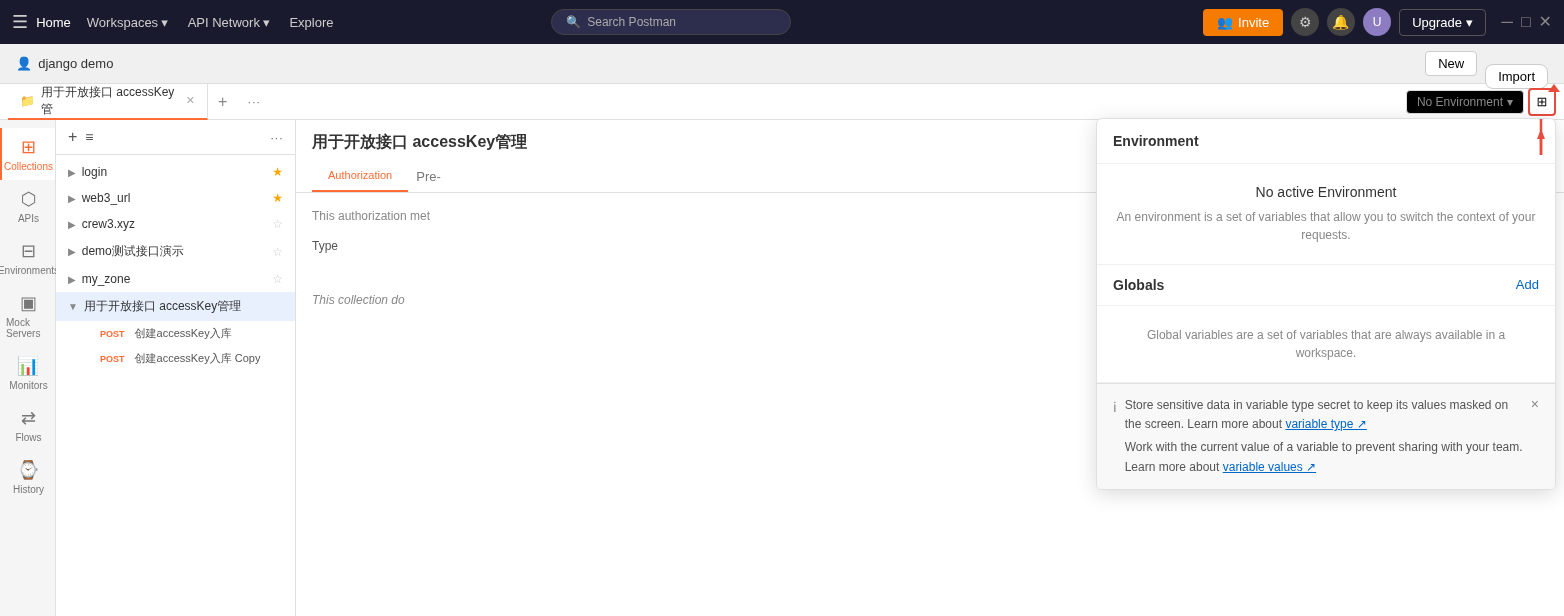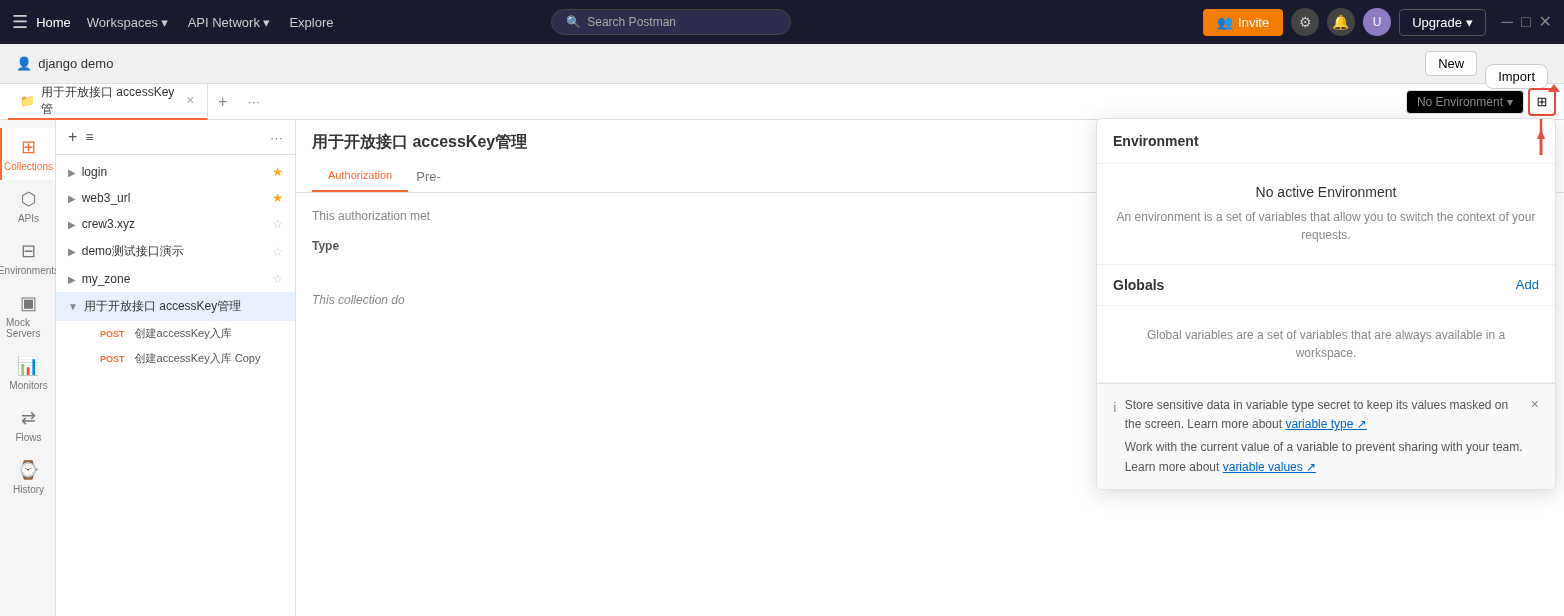--- a/index.html
+++ b/index.html
@@ -86,21 +86,21 @@
     
     .content-area { flex: 1; background: #fff; display: flex; flex-direction: column; overflow: hidden; }
     .content-header { padding: 12px 16px 0; border-bottom: 1px solid #e0e0e0; }
     .content-title { font-size: 16px; font-weight: 600; color: #333; margin-bottom: 8px; }
     .content-tabs { display: flex; gap: 0; }
     .content-tab { padding: 8px 16px; font-size: 11px; cursor: pointer; color: #777; border-bottom: 2px solid transparent; }
     .content-tab.active { color: #ff6b35; border-bottom-color: #ff6b35; }
     .content-tab-pre { padding: 8px 8px; font-size: 13px; cursor: pointer; color: #777; }
     .content-body { padding: 16px; flex: 1; overflow-y: auto; }
     .auth-desc { color: #888; font-size: 12px; margin-bottom: 16px; }
-    .type-label { font-size: 12px; font-weight: 700; color: #555; margin-bottom: 6px; }
+    .type-label { font-size: 12px; font-weight: 400; color: #555; margin-bottom: 6px; }
     .collection-note { color: #888; font-size: 12px; font-style: italic; }
     .env-panel {
       position: absolute; right: 8px; top: 76px; width: 460px; background: white;
       border: 1px solid #e0e0e0; border-radius: 6px; box-shadow: 0 4px 20px rgba(0,0,0,0.15);
       z-index: 200; overflow: hidden;
     }
     .env-panel-header { padding: 14px 16px; border-bottom: 1px solid #f0f0f0; }
     .env-panel-title { font-size: 14px; font-weight: 600; color: #333; }
     .env-section { padding: 20px 16px; text-align: center; border-bottom: 1px solid #f0f0f0; }
     .env-section-title { font-size: 14px; font-weight: 500; color: #333; margin-bottom: 8px; }

